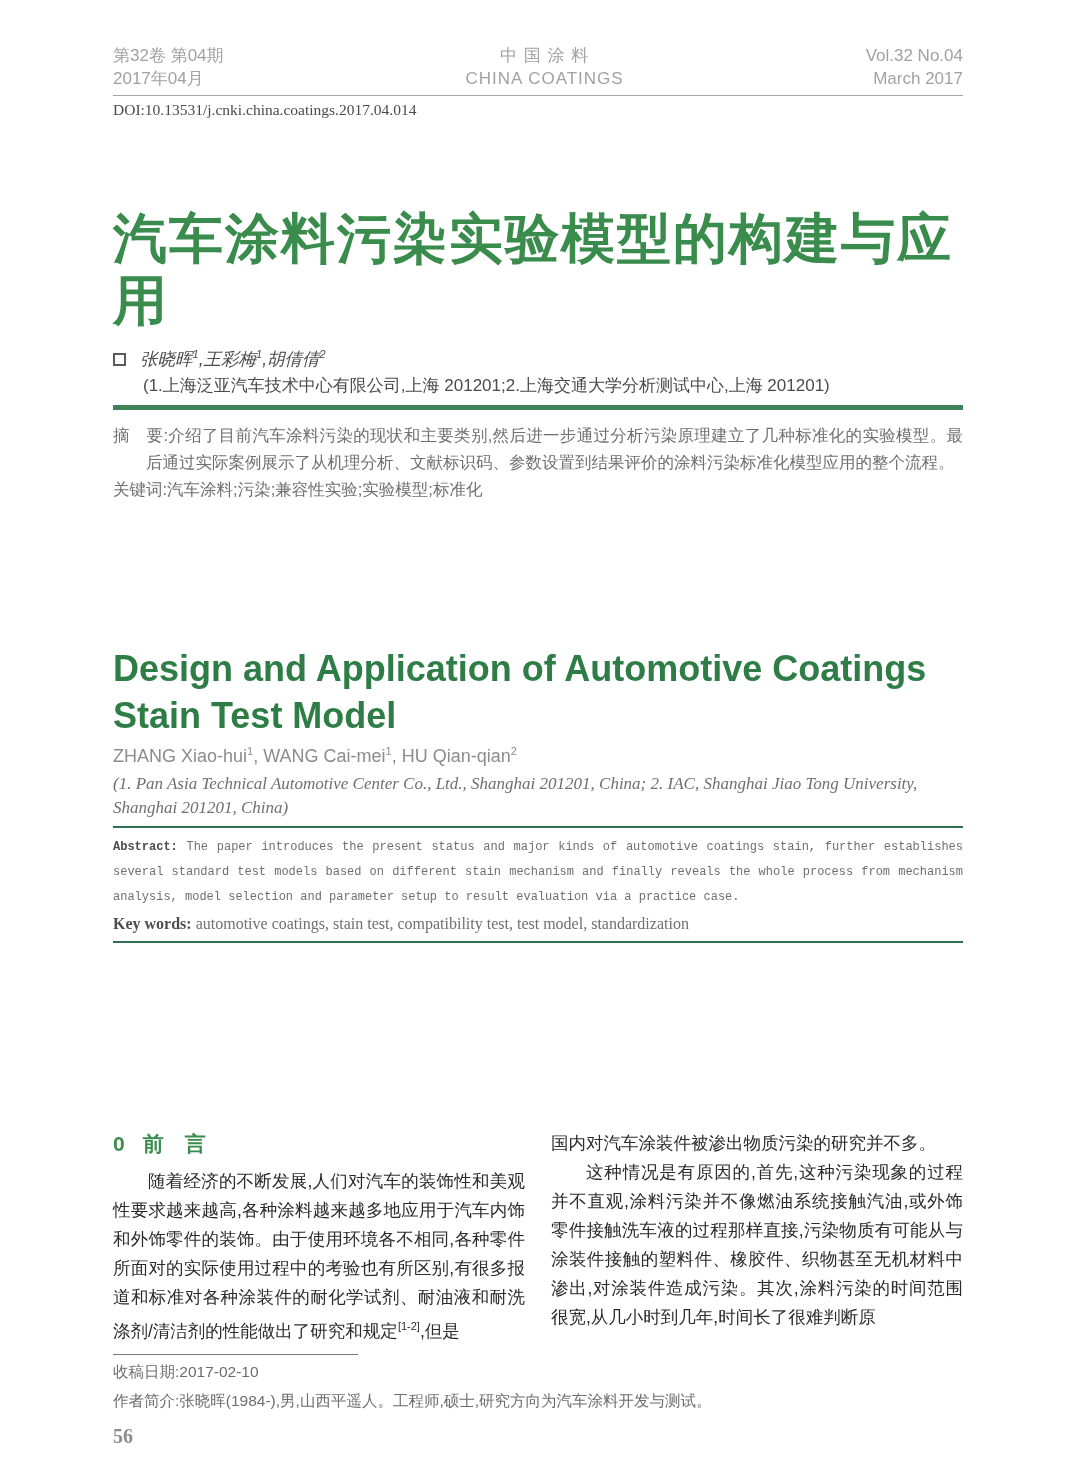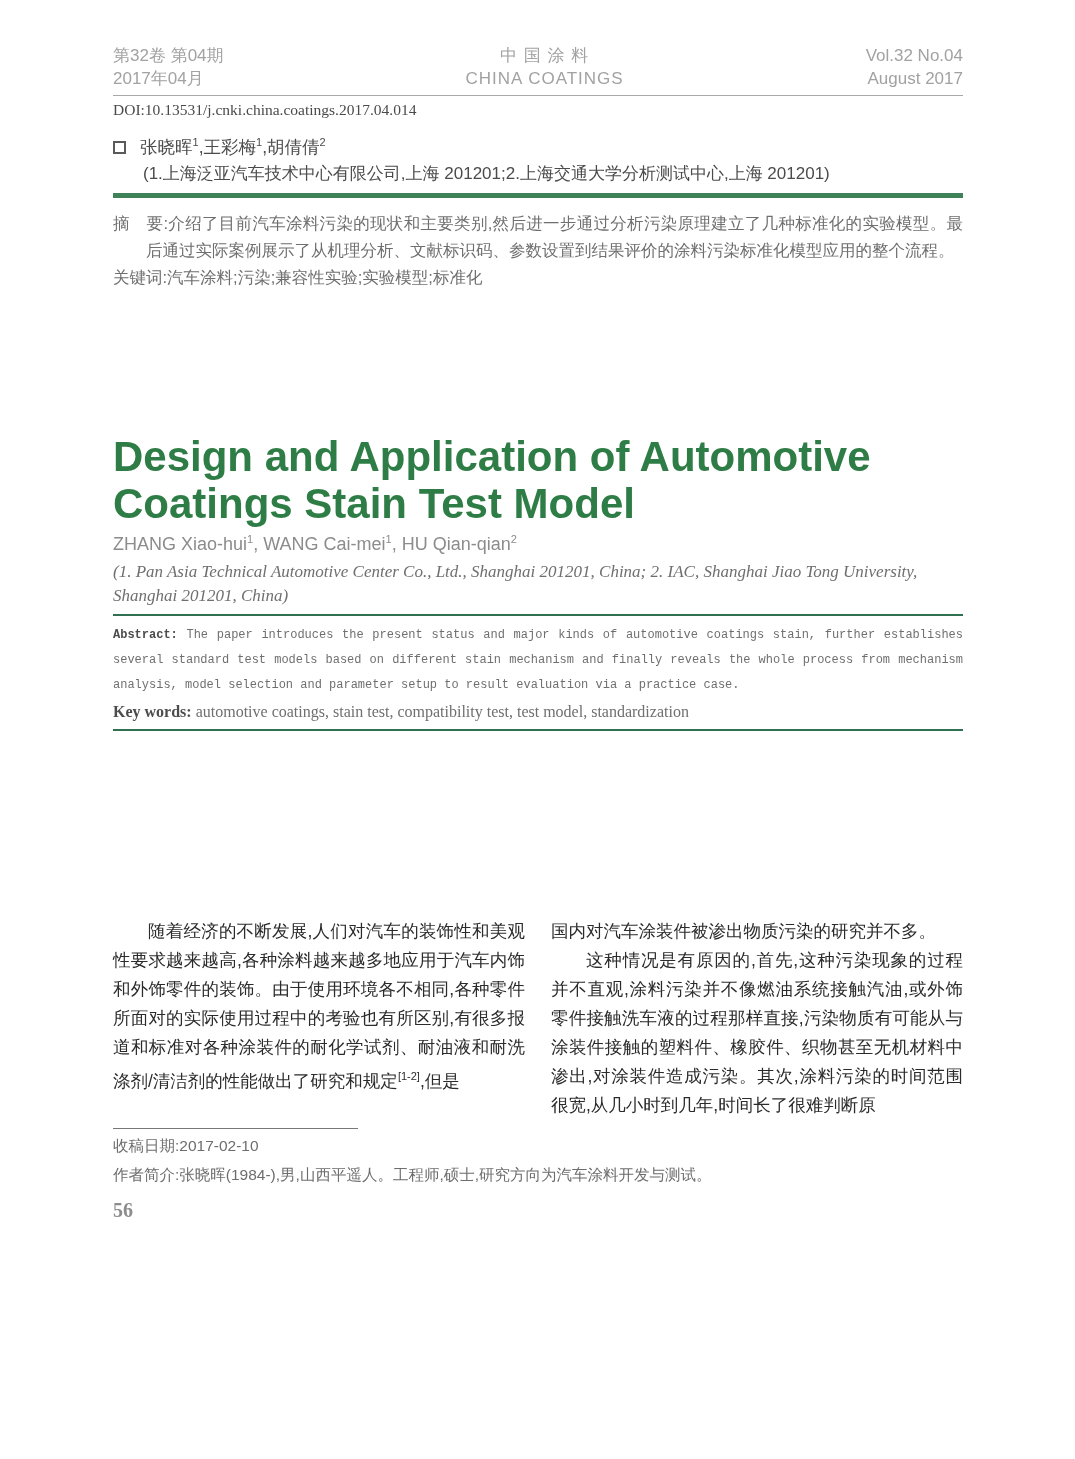--- a/index.html
+++ b/index.html
@@ -15,33 +15,33 @@
   .jheader { display:flex; justify-content:space-between; align-items:flex-start;
     color:#a2a2a2; font-size:17px; line-height:23px; }
   .jheader .hcol-center { text-align:center; letter-spacing:1px; }
   .jheader .hcol-right  { text-align:right; }
   .header-rule { border-top:1px solid #a8a8a8; margin-top:5px; }
   .doi-line { margin-top:5px; font-family:"Liberation Serif", serif;
     color:#4a4a4a; font-size:15.5px; }
   
   .title-cn { margin-top:88px; font-size:54px; font-weight:bold;
     color:#3a8c4d; letter-spacing:2px; line-height:62px; }
-  .authors-cn { margin-top:16px; font-size:17.5px; color:#4b4b4b; display:flex; align-items:center; }
+  .authors-cn { margin-top:16px; font-size:17.5px; color:#4b4b4b; display:flex; align-items:center;font-style:italic; }
   .author-marker { display:inline-block; width:13px; height:13px;
     border:2px solid #5a5a5a; margin-right:14px; flex:0 0 auto; }
   .authors-cn sup, .authors-en sup { font-size:11px; }
   .affil-cn { margin-top:3px; padding-left:30px; font-size:17px; color:#4b4b4b; line-height:23px; }
   .green-bar { margin-top:8px; height:5px; background:#3f8257; }
   
   .abstract-cn { margin-top:12px; color:#6f6f6f; font-size:16.5px; line-height:27px; }
   .abstract-cn .hanging { padding-left:33px; text-indent:-33px; text-align:justify; }
   .kw-cn { margin-top:0; }
   .clc-row { display:flex; justify-content:space-between; padding-right:30px; margin-top:0; }
   
-  .title-en { margin-top:142px; color:#2f7d46; font-size:42px; font-weight:bold; line-height:47px; }
+  .title-en { margin-top:142px; color:#2f7d46; font-size:36px; font-weight:bold; line-height:47px; }
   .authors-en { margin-top:6px; color:#8c8c8c; font-size:18px; }
   .affil-en { margin-top:5px; font-family:"Liberation Serif", serif; font-style:italic;
     color:#6f6f6f; font-size:17px; line-height:24px; }
   .rule-green { border-top:2px solid #2f7050; }
   .rule-top { margin-top:6px; }
   .abstract-en { margin-top:7px; font-family:Liberation Mono, monospace; color:#6f6f6f;
     font-size:12px; line-height:25px; text-align:justify; }
   .abstract-en b, .kw-en b { color:#4c4c4c; }
   .kw-en { margin-top:1px; font-family:"Liberation Serif", serif; color:#6f6f6f; font-size:16px; line-height:25px; }
   .rule-bottom { margin-top:5px; }
@@ -70,26 +70,27 @@
     <div class="hcol-left">
       <div>第32卷 第04期</div>
       <div>2017年04月</div>
     </div>
     <div class="hcol-center">
       <div>中 国 涂 料</div>
       <div>CHINA COATINGS</div>
     </div>
     <div class="hcol-right">
       <div>Vol.32 No.04</div>
-      <div>August 2017</div>
+      <div>March 2017</div>
     </div>
   </div>
   <div class="header-rule"></div>
   <div class="doi-line">DOI:10.13531/j.cnki.china.coatings.2017.04.014</div>
 
+  <h1 class="title-cn">汽车涂料污染实验模型的构建与应用</h1>
 
   <div class="authors-cn">
     <span class="author-marker"></span>
     <span><span>张晓晖</span><sup>1</sup><span>,</span><span>王彩梅</span><sup>1</sup><span>,</span><span>胡倩倩</span><sup>2</sup></span>
   </div>
   <div class="affil-cn">(1.上海泛亚汽车技术中心有限公司,上海 201201;2.上海交通大学分析测试中心,上海 201201)</div>
 
   <div class="green-bar"></div>
 
   <div class="abstract-cn">
@@ -103,20 +104,21 @@
 
   <div class="rule-green rule-top"></div>
 
   <p class="abstract-en"><b>Abstract:</b><span> The paper introduces the present status and major kinds of automotive coatings stain, further establishes several standard test models based on different stain mechanism and finally reveals the whole process from mechanism analysis, model selection and parameter setup to result evaluation via a practice case.</span></p>
   <p class="kw-en"><b>Key words:</b><span> automotive coatings, stain test, compatibility test, test model, standardization</span></p>
 
   <div class="rule-green rule-bottom"></div>
 
   <div class="body-cols">
     <div class="col">
+      <div class="section-heading"><span class="sec-num">0</span><span>前　言</span></div>
       <p class="indent"><span>随着经济的不断发展,人们对汽车的装饰性和美观性要求越来越高,各种涂料越来越多地应用于汽车内饰和外饰零件的装饰。由于使用环境各不相同,各种零件所面对的实际使用过程中的考验也有所区别,有很多报道和标准对各种涂装件的耐化学试剂、耐油液和耐洗涤剂/清洁剂的性能做出了研究和规定</span><sup>[1-2]</sup><span>,但是</span></p>
     </div>
     <div class="col">
       <div>国内对汽车涂装件被渗出物质污染的研究并不多。</div>
       <p class="indent">这种情况是有原因的,首先,这种污染现象的过程并不直观,涂料污染并不像燃油系统接触汽油,或外饰零件接触洗车液的过程那样直接,污染物质有可能从与涂装件接触的塑料件、橡胶件、织物甚至无机材料中渗出,对涂装件造成污染。其次,涂料污染的时间范围很宽,从几小时到几年,时间长了很难判断原</p>
     </div>
   </div>
 
   <div class="footnote">
     <div class="footnote-rule"></div>

